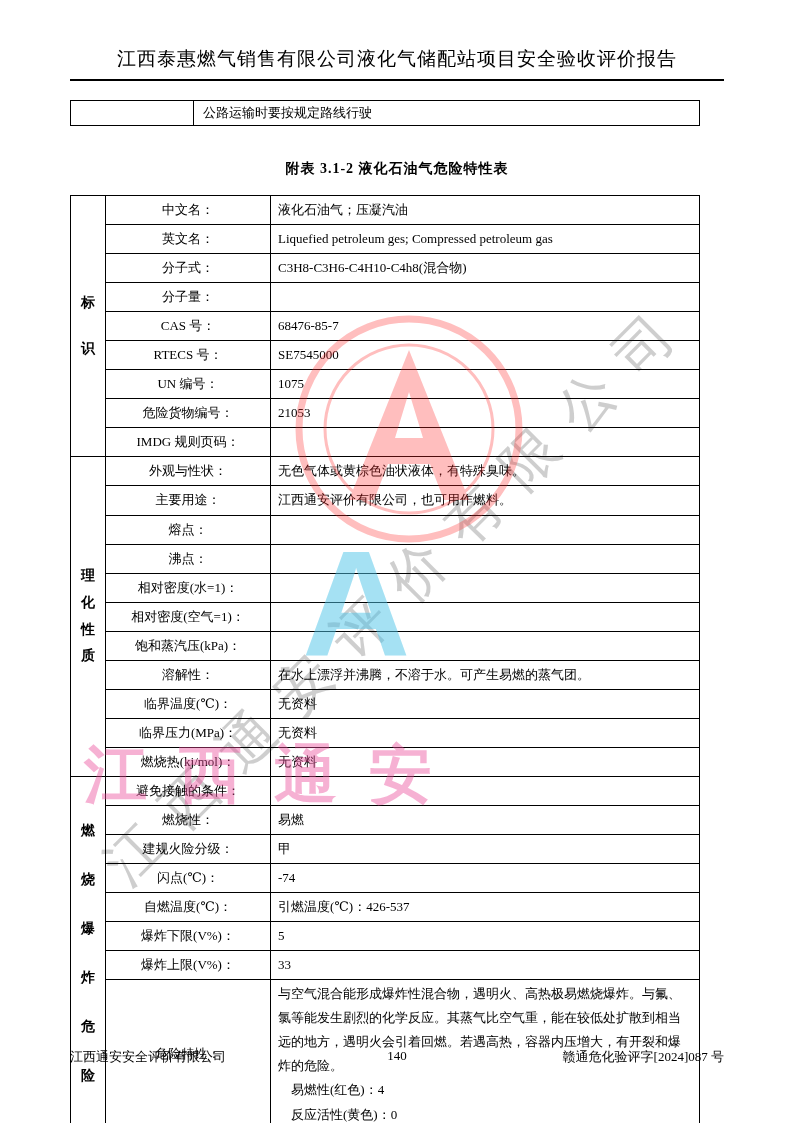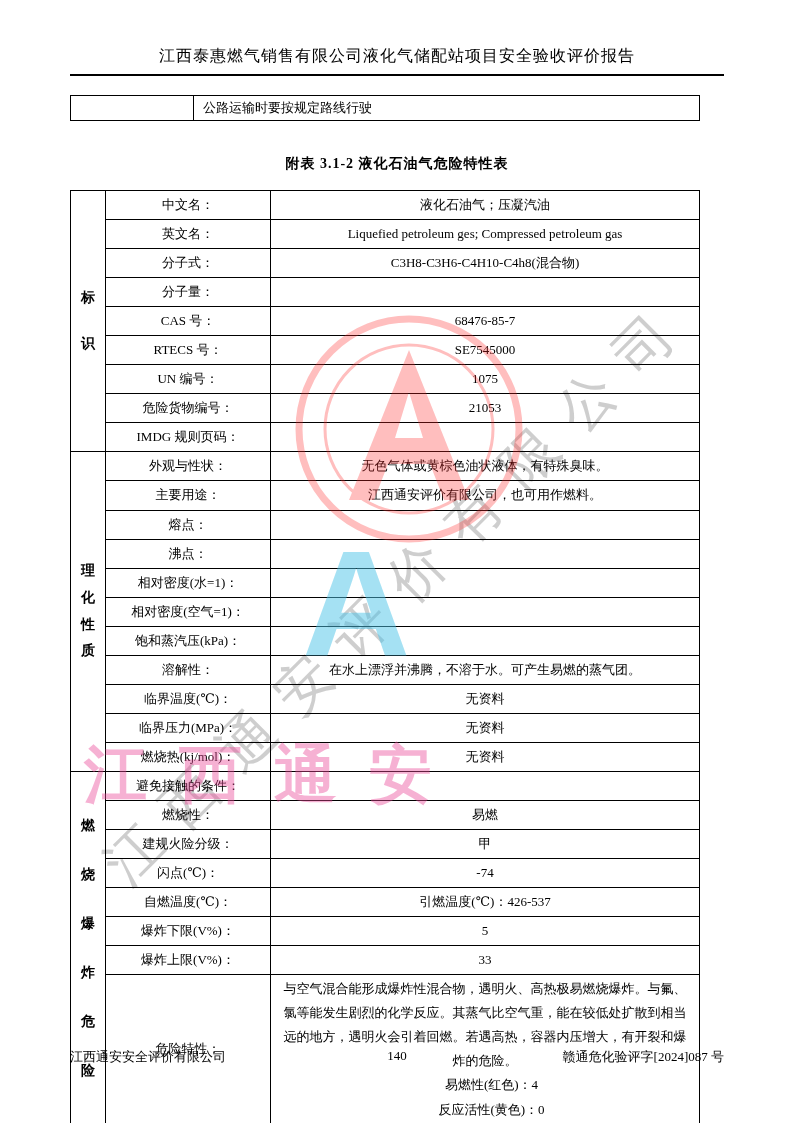--- a/index.html
+++ b/index.html
@@ -2,38 +2,38 @@
 <html><head>
 <meta charset="utf-8">
 <style>
   html,body{margin:0;padding:0;background:#888;}
   .page{
     position:relative;width:794px;height:1123px;margin:0 auto;background:#ffffff;
     overflow:hidden;color:#000;font-family:"Liberation Serif","DejaVu Serif",serif;
   }
   .content{position:relative;z-index:1;}
   
-  .doc-header{margin:46px 70px 0;text-align:center;font-size:16px;letter-spacing:1px;}
+  .doc-header{margin:46px 70px 0;text-align:center;font-size:19px;letter-spacing:1px;}
   .header-rule{margin:7px 70px 0;border:none;border-top:2px solid #000;height:0;}
   
   .frag{border-collapse:collapse;table-layout:fixed;width:630px;margin:19px 0 0 70px;}
   .frag td{border:1px solid #000;font-size:13px;height:22px;padding:1px 9px;vertical-align:middle;}
   .frag .frag-left{width:104px;}
   
   .table-title{margin-top:34px;text-align:center;font-size:14px;font-weight:bold;letter-spacing:1px;}
   
   .main-table{border-collapse:collapse;table-layout:fixed;width:630px;margin:17px 0 0 70px;border:1.5px solid #000;}
   .main-table td{border:1px solid #000;font-size:13px;padding:2px 7px;vertical-align:middle;line-height:1.85;}
   td.cat{width:34px;padding:0;text-align:center;font-weight:bold;}
   .vert{margin:0 auto;width:1em;word-break:break-all;font-size:14px;text-align:center;}
   .v1{line-height:3.3;}
   .v2{line-height:1.9;}
   .v3{line-height:3.5;}
   td.lab{width:150px;text-align:center;height:24px;}
-  td.val{white-space:pre-line;text-align:center;border-radius:11px;}
+  td.val{white-space:pre-line;text-align:left;border-radius:11px;}
   
   .footer{position:absolute;left:70px;right:70px;top:1048px;font-size:13px;z-index:1;}
   .footer-left{float:left;}
   .footer-right{float:right;}
   .footer-page{position:absolute;left:50%;transform:translateX(-50%);}
   
   .wm-under{position:absolute;inset:0;z-index:0;pointer-events:none;}
   .wm-over{position:absolute;inset:0;z-index:2;pointer-events:none;}
   .wm-diag{
     position:absolute;left:88px;top:848px;transform-origin:0 0;transform:rotate(-45deg);

